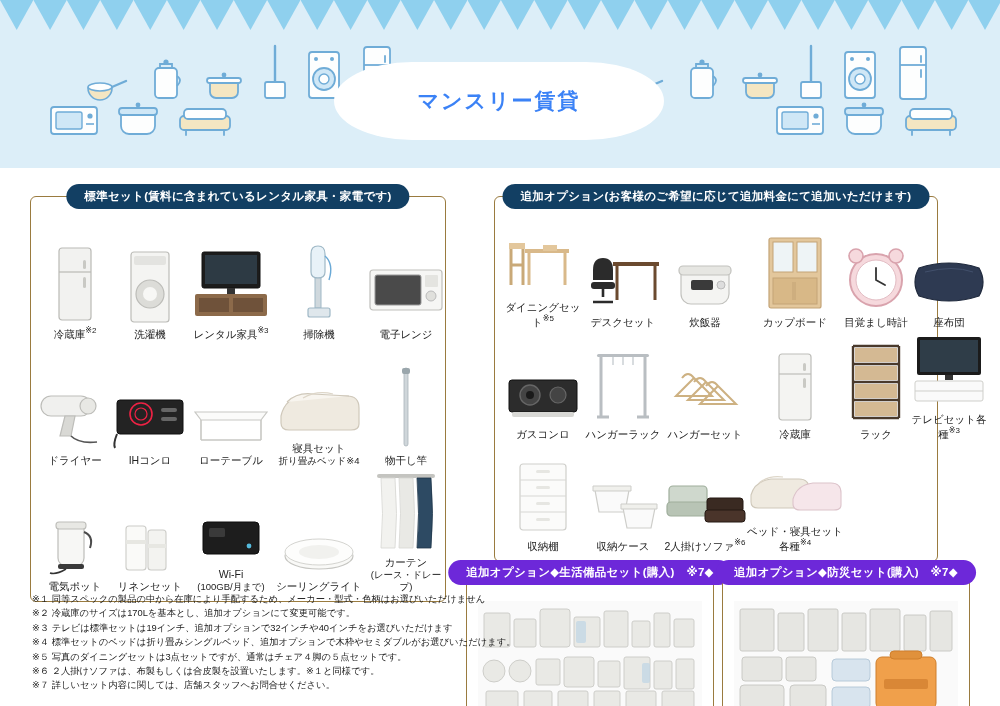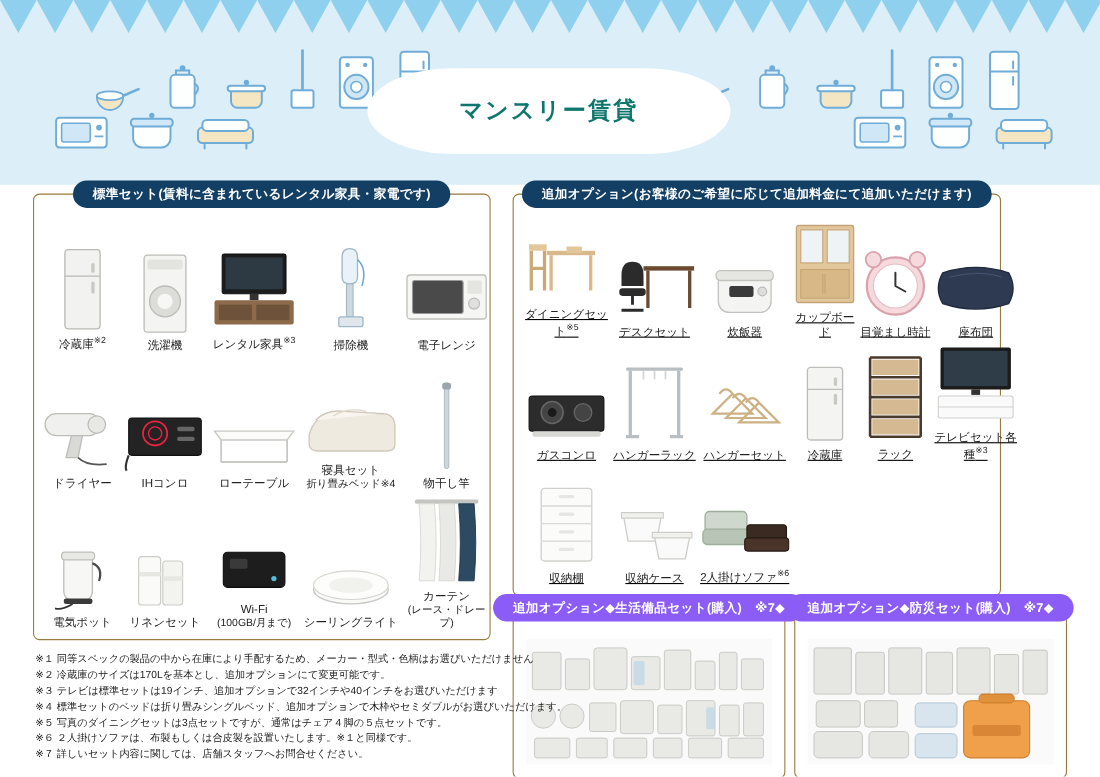--- a/index.html
+++ b/index.html
@@ -40,21 +40,21 @@
     border-radius: 120px / 60px;
     display: flex;
     flex-direction: column;
     align-items: center;
     justify-content: center;
     box-shadow: 0 0 0 0 transparent;
   }
   .header-title .line1 {
     font-size: 21px;
     font-weight: bold;
-    color: #0f766e;
+    color: #3b82f6;
     letter-spacing: 2px;
     line-height: 1.35;
   }
   .header-title .line2 {
     font-size: 21px;
     font-weight: bold;
     color: #0e4a74;
     letter-spacing: 1px;
     line-height: 1.35;
   }
@@ -68,35 +68,36 @@
   .hicon { opacity: .95; }
 
   
   .content { position: relative; width: 1000px; padding: 0; }
 
   .panel {
     position: absolute;
     border: 1.5px solid #9a7b3f;
     border-radius: 6px;
     background: #ffffff;
+    margin-top: 20px;
   }
   .panel-title {
     position: absolute;
     top: -13px; left: 50%;
     transform: translateX(-50%);
     background: #123f63;
     color: #ffffff;
     font-size: 11.5px;
     font-weight: bold;
     padding: 5px 18px;
     border-radius: 13px;
     white-space: nowrap;
     letter-spacing: .3px;
   }
-  .panel-title.gold { background: #8b5cf6; }
+  .panel-title.gold { background: #6d28d9; }
 
   
   .grid { display: grid; padding: 22px 8px 8px 8px; }
   .cell {
     display: flex;
     flex-direction: column;
     align-items: center;
     justify-content: flex-end;
   }
   .cell .art {
@@ -113,21 +114,21 @@
   }
   .cell .cap .sup { font-size: 8px; vertical-align: super; }
   .cell .cap .sub { display: block; font-size: 9.5px; }
 
   
   #panel-standard { left: 30px; top: 8px; width: 416px; height: 406px; }
   #grid-standard { grid-template-columns: repeat(5, 1fr); row-gap: 4px; }
   #grid-standard .cell { height: 122px; }
 
   
-  #panel-option { left: 466px; top: 8px; width: 444px; height: 366px; text-decoration: underline; }
+  #panel-option { left: 494px; top: 8px; width: 444px; height: 366px; }
   #grid-option { grid-template-columns: repeat(6, 1fr); row-gap: 2px; }
   #grid-option .cell { height: 110px; }
 
   
   #panel-living { left: 466px; top: 384px; width: 248px; height: 156px; }
   #panel-bousai { left: 722px; top: 384px; width: 248px; height: 156px; }
   .mini-body { padding: 22px 8px 6px; display:flex; align-items:center; justify-content:center; height: 100%; }
 
   
   .notes {
@@ -707,20 +708,30 @@
           <svg width="84" height="66" viewBox="0 0 84 66">
               <rect x="6" y="18" width="38" height="20" rx="4" fill="#cfd8cd" stroke="#9fae9c" stroke-width="1.2"></rect>
               <rect x="4" y="34" width="42" height="14" rx="4" fill="#b8c4b5" stroke="#9fae9c" stroke-width="1.2"></rect>
               <rect x="44" y="30" width="36" height="14" rx="3" fill="#3a2a22" stroke="#241812" stroke-width="1"></rect>
               <rect x="42" y="42" width="40" height="12" rx="3" fill="#4a342a" stroke="#241812" stroke-width="1"></rect>
             </svg>
         </div>
         <div class="cap"><span>2人掛けソファ</span><span class="sup">※6</span></div>
       </div>
 
+      <div class="cell">
+        <div class="art">
+          <svg width="96" height="62" viewBox="0 0 96 62">
+              <path d="M4 36 q4-14 20-16 h28 q10 0 10 10 v14 q0 5-7 5 h-44 q-7 0-7-6z" fill="#efeae0" stroke="#cfc8ba" stroke-width="1.1"></path>
+              <path d="M46 40 q4-14 20-16 h18 q10 0 10 10 v12 q0 5-7 5 h-34 q-7 0-7-6z" fill="#f6e6ea" stroke="#dcc3ca" stroke-width="1.1"></path>
+              <path d="M12 24 q10-8 24-6" stroke="#ddd6c8" stroke-width="1.2" fill="none"></path>
+            </svg>
+        </div>
+        <div class="cap"><span>ベッド・寝具セット各種</span><span class="sup">※4</span></div>
+      </div>
 
     </div>
   </div>
 
   <div class="panel" id="panel-living">
     <div class="panel-title gold">追加オプション◆生活備品セット(購入)　※7◆</div>
     <div class="mini-body">
       <svg width="228" height="118" viewBox="0 0 228 118">
         <rect x="2" y="2" width="224" height="114" fill="#fafafa"></rect>
         <g fill="#e9e9e5" stroke="#c9c9c5" stroke-width="0.9">

